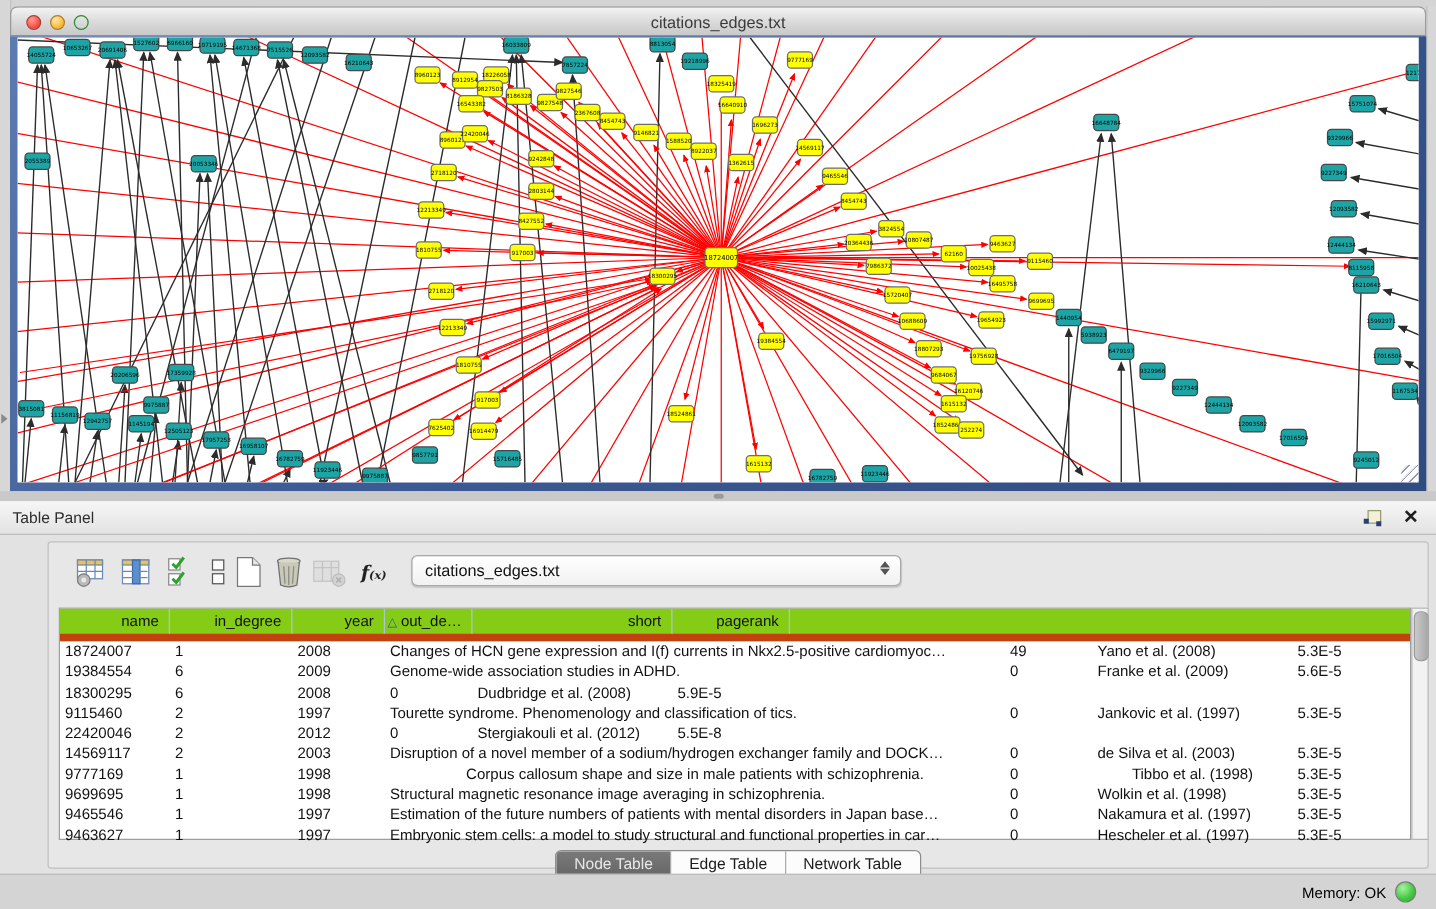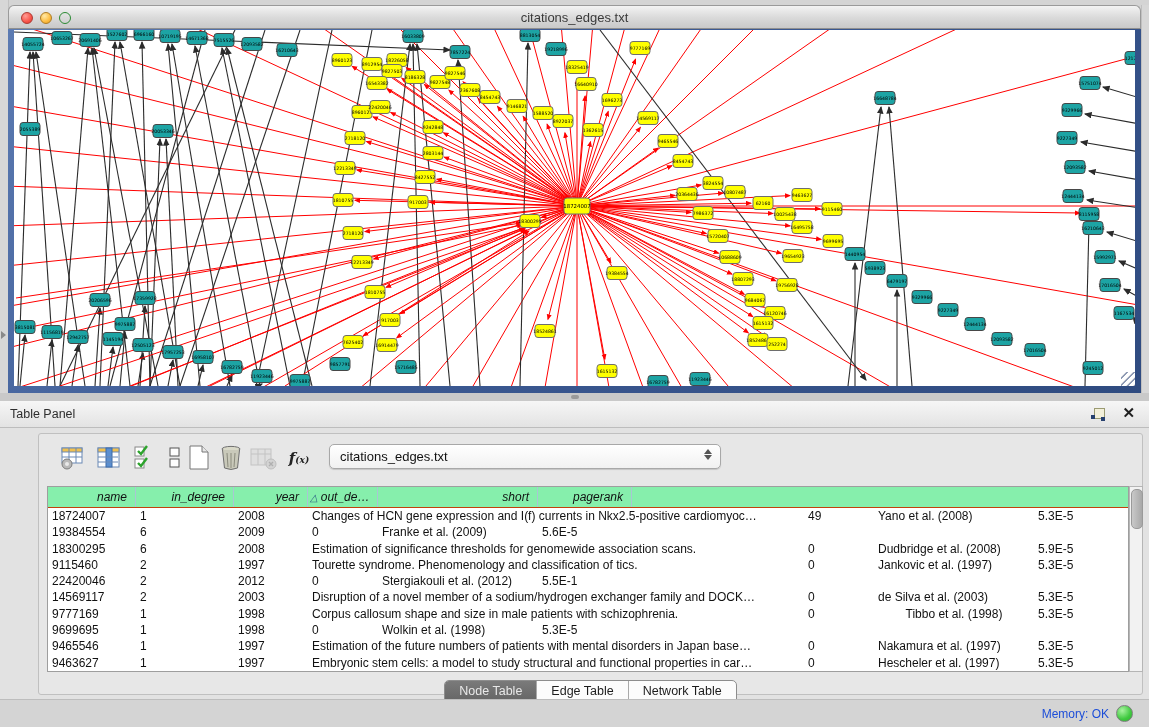--- a/index.html
+++ b/index.html
@@ -58,40 +58,40 @@
      background:linear-gradient(#ffffff,#f1f1f1);border:1px solid #a8a8a8;border-radius:5px;
      box-shadow:0 1px 1px rgba(0,0,0,.15);font-size:13px;color:#111;}
   .table-select .val{position:absolute;left:10px;top:4px;}
   .table-select .updown{position:absolute;right:8px;top:4px;display:flex;flex-direction:column;gap:1px;}
   .table-select .updown i{width:0;height:0;border-left:4px solid transparent;border-right:4px solid transparent;display:block;}
   .table-select .updown .up{border-bottom:5px solid #555;}
   .table-select .updown .dn{border-top:5px solid #555;}
   
   .tbl{position:absolute;left:8px;top:52px;width:1082px;height:186px;background:#fff;
      border:1px solid #9e9e9e;box-sizing:border-box;}
-  .thead{display:flex;height:20px;background:#86efac;border-bottom:1px solid #c2410c;font-style:italic;}
+  .thead{display:flex;height:20px;background:#84cc16;border-bottom:6px solid #c2410c;}
   .thead .hc{box-sizing:border-box;border-right:1px solid #a9c6d4;font-size:12px;color:#111;
      text-align:right;padding:3px 8px 0 2px;white-space:nowrap;overflow:hidden;}
   .thead .hc .sort{color:#2d5f86;font-size:10px;margin-right:3px;}
   .tbody .tr{display:flex;height:16.3px;font-size:12px;color:#111;}
   .tbody .td{box-sizing:border-box;padding:1px 4px 0 4px;white-space:nowrap;overflow:hidden;}
   .vscroll{position:absolute;right:-15px;top:-1px;width:14px;height:186px;background:#f2f2f2;
      border:1px solid #b5b5b5;box-sizing:border-box;}
   .vscroll .thumb{position:absolute;left:1px;top:2px;width:10px;height:38px;border-radius:5px;
      background:linear-gradient(90deg,#c9c9c9,#a8a8a8);border:1px solid #9a9a9a;}
   
   .tabbar{position:absolute;left:0;right:0;top:246px;height:24px;display:flex;justify-content:center;}
   .seg{display:flex;border:1px solid #8d8d8d;border-radius:5px;overflow:hidden;background:#fcfcfc;
      box-shadow:0 1px 0 rgba(255,255,255,.7);height:22px;}
   .seg .tab{font-size:12.5px;color:#1c1c1c;padding:3px 14px 0 14px;border-right:1px solid #aaa;cursor:default;}
   .seg .tab:last-child{border-right:none;}
   .seg .tab.active{background:linear-gradient(#7a7a7a,#646464);color:#e8e8e8;}
   
   .statusbar{position:absolute;left:0;top:699px;width:1149px;height:28px;background:#d4d4d4;border-top:1px solid #bdbdbd;}
-  .statusbar .mem{position:absolute;right:40px;top:7px;font-size:12px;color:#1d4ed8;}
+  .statusbar .mem{position:absolute;right:40px;top:7px;font-size:12px;color:#000000;}
   .mem-dot{position:absolute;right:16px;top:5px;width:15px;height:15px;border-radius:50%;
      border:1px solid #7d7d7d;background:radial-gradient(circle at 35% 30%,#a8f3a0,#3fc93f 60%,#2fae32);}
   .right-strip{position:absolute;left:1141px;top:5px;width:8px;height:388px;background:#d7d7d7;border-left:1px solid #c0c0c0;}
 </style>
 </head>
 <body>
 
 <div class="left-gutter">
     <div class="mark"></div>
   </div>
@@ -850,72 +850,73 @@
             <div class="td" style="width: 74px;">2008</div>
             <div class="td" style="width: 496px;">Changes of HCN gene expression and I(f) currents in Nkx2.5-positive cardiomyoc…</div>
             <div class="td" style="width: 70px;">49</div>
             <div class="td" style="width: 160px;">Yano et al. (2008)</div>
             <div class="td" style="width: 94px;">5.3E-5</div>
           </div>
           <div class="tr">
             <div class="td" style="width: 88px;">19384554</div>
             <div class="td" style="width: 98px;">6</div>
             <div class="td" style="width: 74px;">2009</div>
+            <div class="td" style="width: 496px;">Genome-wide association studies in ADHD.</div>
             <div class="td" style="width: 70px;">0</div>
             <div class="td" style="width: 160px;">Franke et al. (2009)</div>
             <div class="td" style="width: 94px;">5.6E-5</div>
           </div>
           <div class="tr">
             <div class="td" style="width: 88px;">18300295</div>
             <div class="td" style="width: 98px;">6</div>
             <div class="td" style="width: 74px;">2008</div>
-            <div class="td" style="width: 496px;">Estimation of significance thresholds for genomewide association scans.</div>
             <div class="td" style="width: 70px;">0</div>
             <div class="td" style="width: 160px;">Dudbridge et al. (2008)</div>
             <div class="td" style="width: 94px;">5.9E-5</div>
           </div>
           <div class="tr">
             <div class="td" style="width: 88px;">9115460</div>
             <div class="td" style="width: 98px;">2</div>
             <div class="td" style="width: 74px;">1997</div>
             <div class="td" style="width: 496px;">Tourette syndrome. Phenomenology and classification of tics.</div>
             <div class="td" style="width: 70px;">0</div>
             <div class="td" style="width: 160px;">Jankovic et al. (1997)</div>
             <div class="td" style="width: 94px;">5.3E-5</div>
           </div>
           <div class="tr">
             <div class="td" style="width: 88px;">22420046</div>
             <div class="td" style="width: 98px;">2</div>
             <div class="td" style="width: 74px;">2012</div>
             <div class="td" style="width: 70px;">0</div>
             <div class="td" style="width: 160px;">Stergiakouli et al. (2012)</div>
-            <div class="td" style="width: 94px;">5.5E-1</div>
+            <div class="td" style="width: 94px;">5.5E-8</div>
           </div>
           <div class="tr">
             <div class="td" style="width: 88px;">14569117</div>
             <div class="td" style="width: 98px;">2</div>
             <div class="td" style="width: 74px;">2003</div>
             <div class="td" style="width: 496px;">Disruption of a novel member of a sodium/hydrogen exchanger family and DOCK…</div>
             <div class="td" style="width: 70px;">0</div>
             <div class="td" style="width: 160px;">de Silva et al. (2003)</div>
             <div class="td" style="width: 94px;">5.3E-5</div>
           </div>
           <div class="tr">
             <div class="td" style="width: 88px;">9777169</div>
             <div class="td" style="width: 98px;">1</div>
             <div class="td" style="width: 74px;">1998</div>
-            <div class="td" style="width: 496px;">Corpus callosum shape and size in male patients with schizophrenia.</div>
+            <div class="td" style="width: 496px; text-align: center;">Corpus callosum shape and size in male patients with schizophrenia.</div>
             <div class="td" style="width: 70px;">0</div>
             <div class="td" style="width: 160px; text-align: center;">Tibbo et al. (1998)</div>
             <div class="td" style="width: 94px;">5.3E-5</div>
           </div>
           <div class="tr">
             <div class="td" style="width: 88px;">9699695</div>
             <div class="td" style="width: 98px;">1</div>
             <div class="td" style="width: 74px;">1998</div>
+            <div class="td" style="width: 496px;">Structural magnetic resonance image averaging in schizophrenia.</div>
             <div class="td" style="width: 70px;">0</div>
             <div class="td" style="width: 160px;">Wolkin et al. (1998)</div>
             <div class="td" style="width: 94px;">5.3E-5</div>
           </div>
           <div class="tr">
             <div class="td" style="width: 88px;">9465546</div>
             <div class="td" style="width: 98px;">1</div>
             <div class="td" style="width: 74px;">1997</div>
             <div class="td" style="width: 496px;">Estimation of the future numbers of patients with mental disorders in Japan base…</div>
             <div class="td" style="width: 70px;">0</div>

